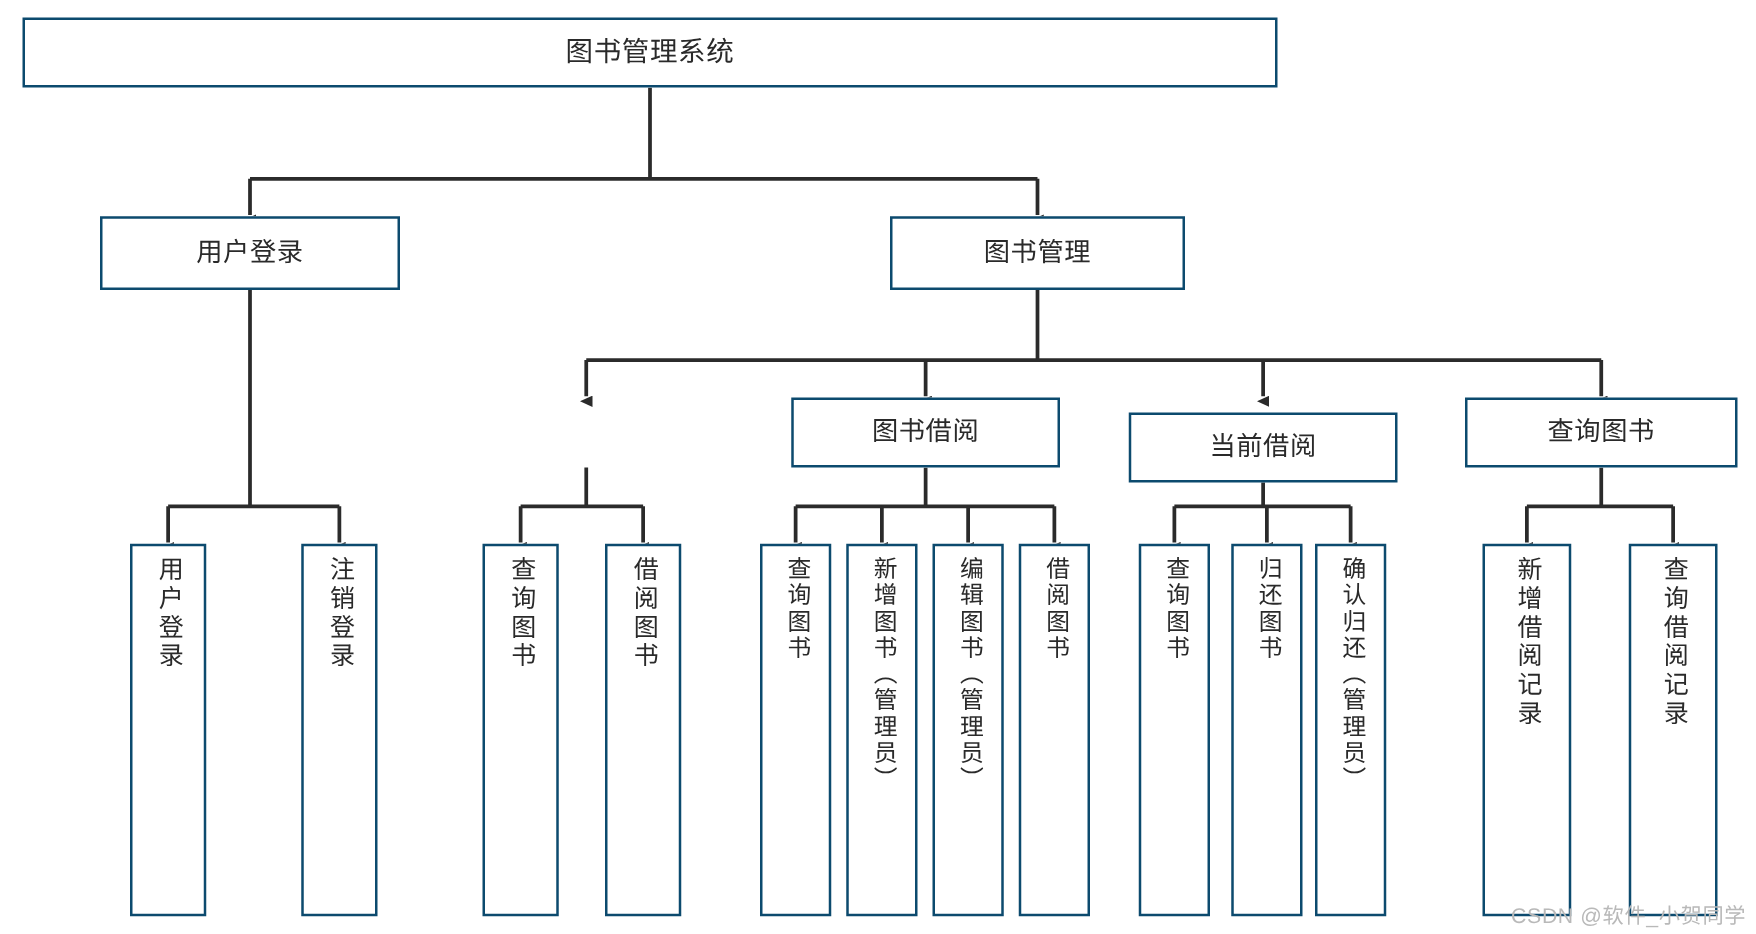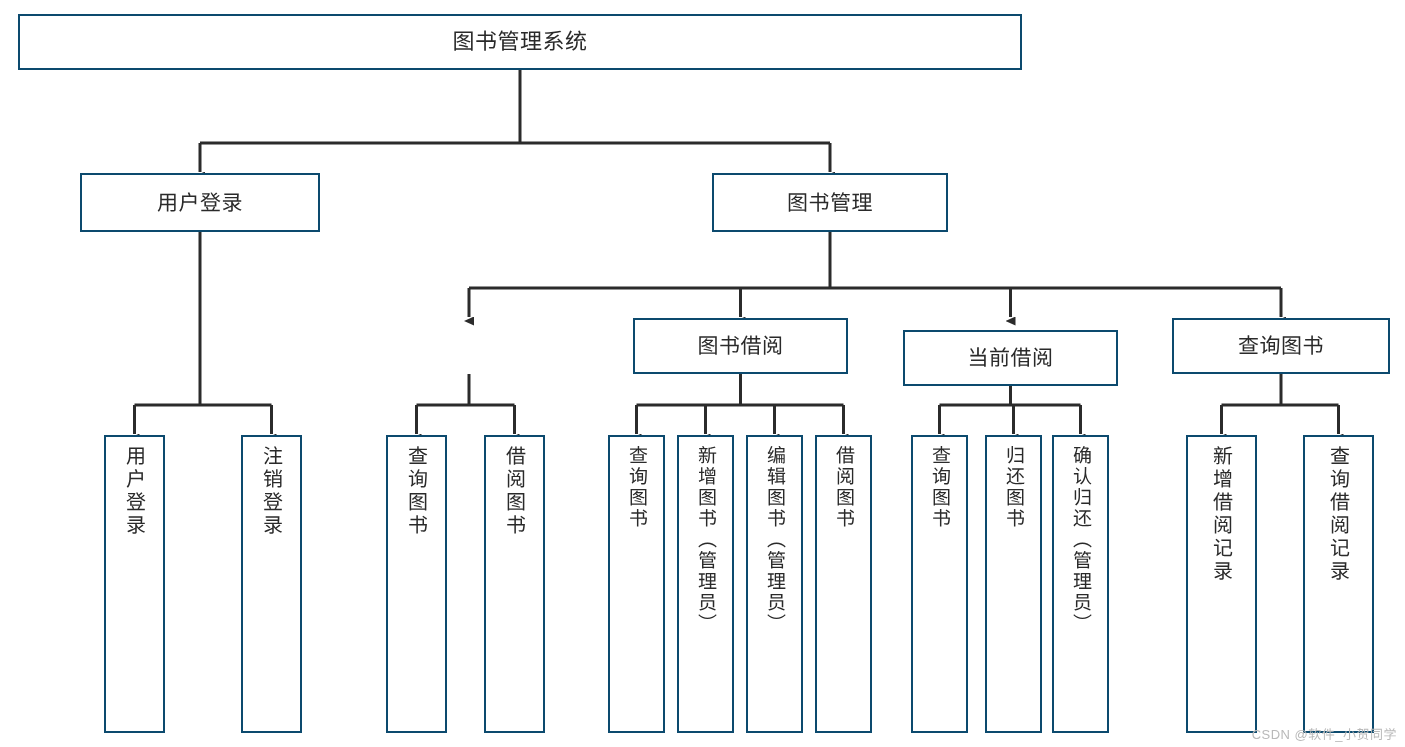--- a/index.html
+++ b/index.html
@@ -67,21 +67,21 @@
     white-space: nowrap;
   }
   .node.vert.narrow .node-label {
     font-size: 19px;
     letter-spacing: 2px;
   }
   #watermark {
     position: absolute;
     right: 8px;
     bottom: 4px;
-    font-size: 13px;
+    font-size: 17px;
     color: #b9b9b9;
     white-space: nowrap;
     z-index: 5;
     letter-spacing: 0.5px;
   }
 </style>
 </head>
 <body>
 
 <div id="diagram-canvas">

